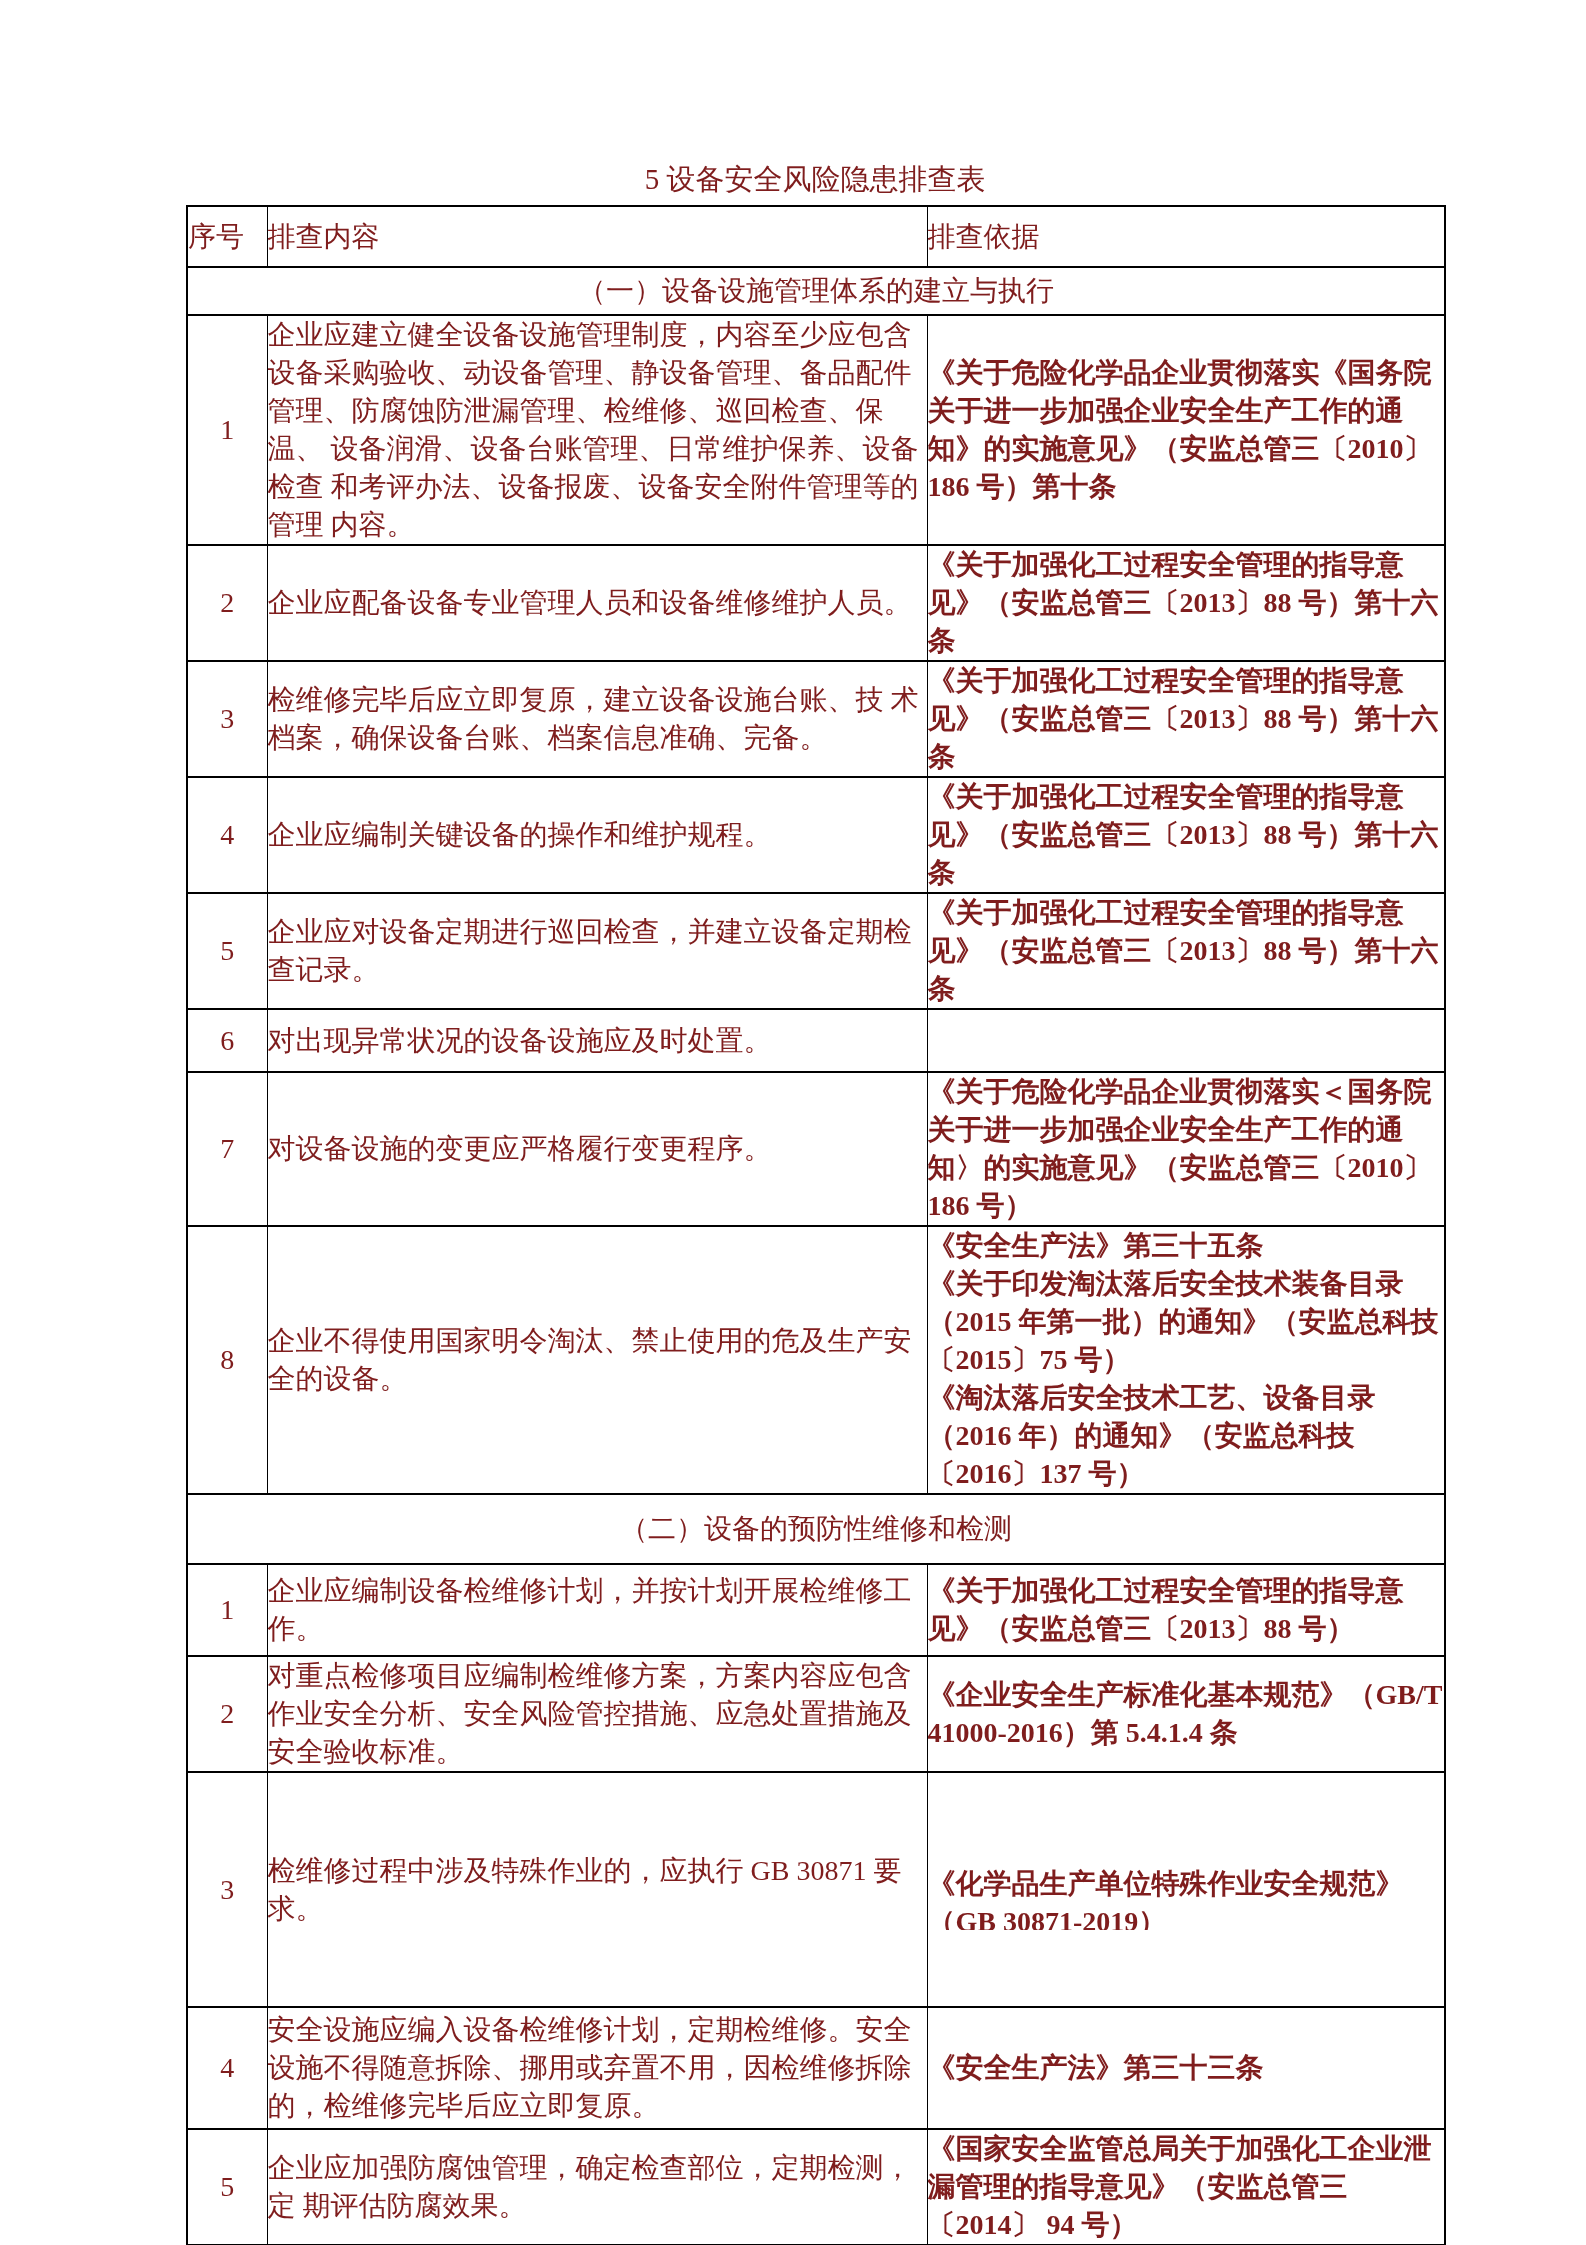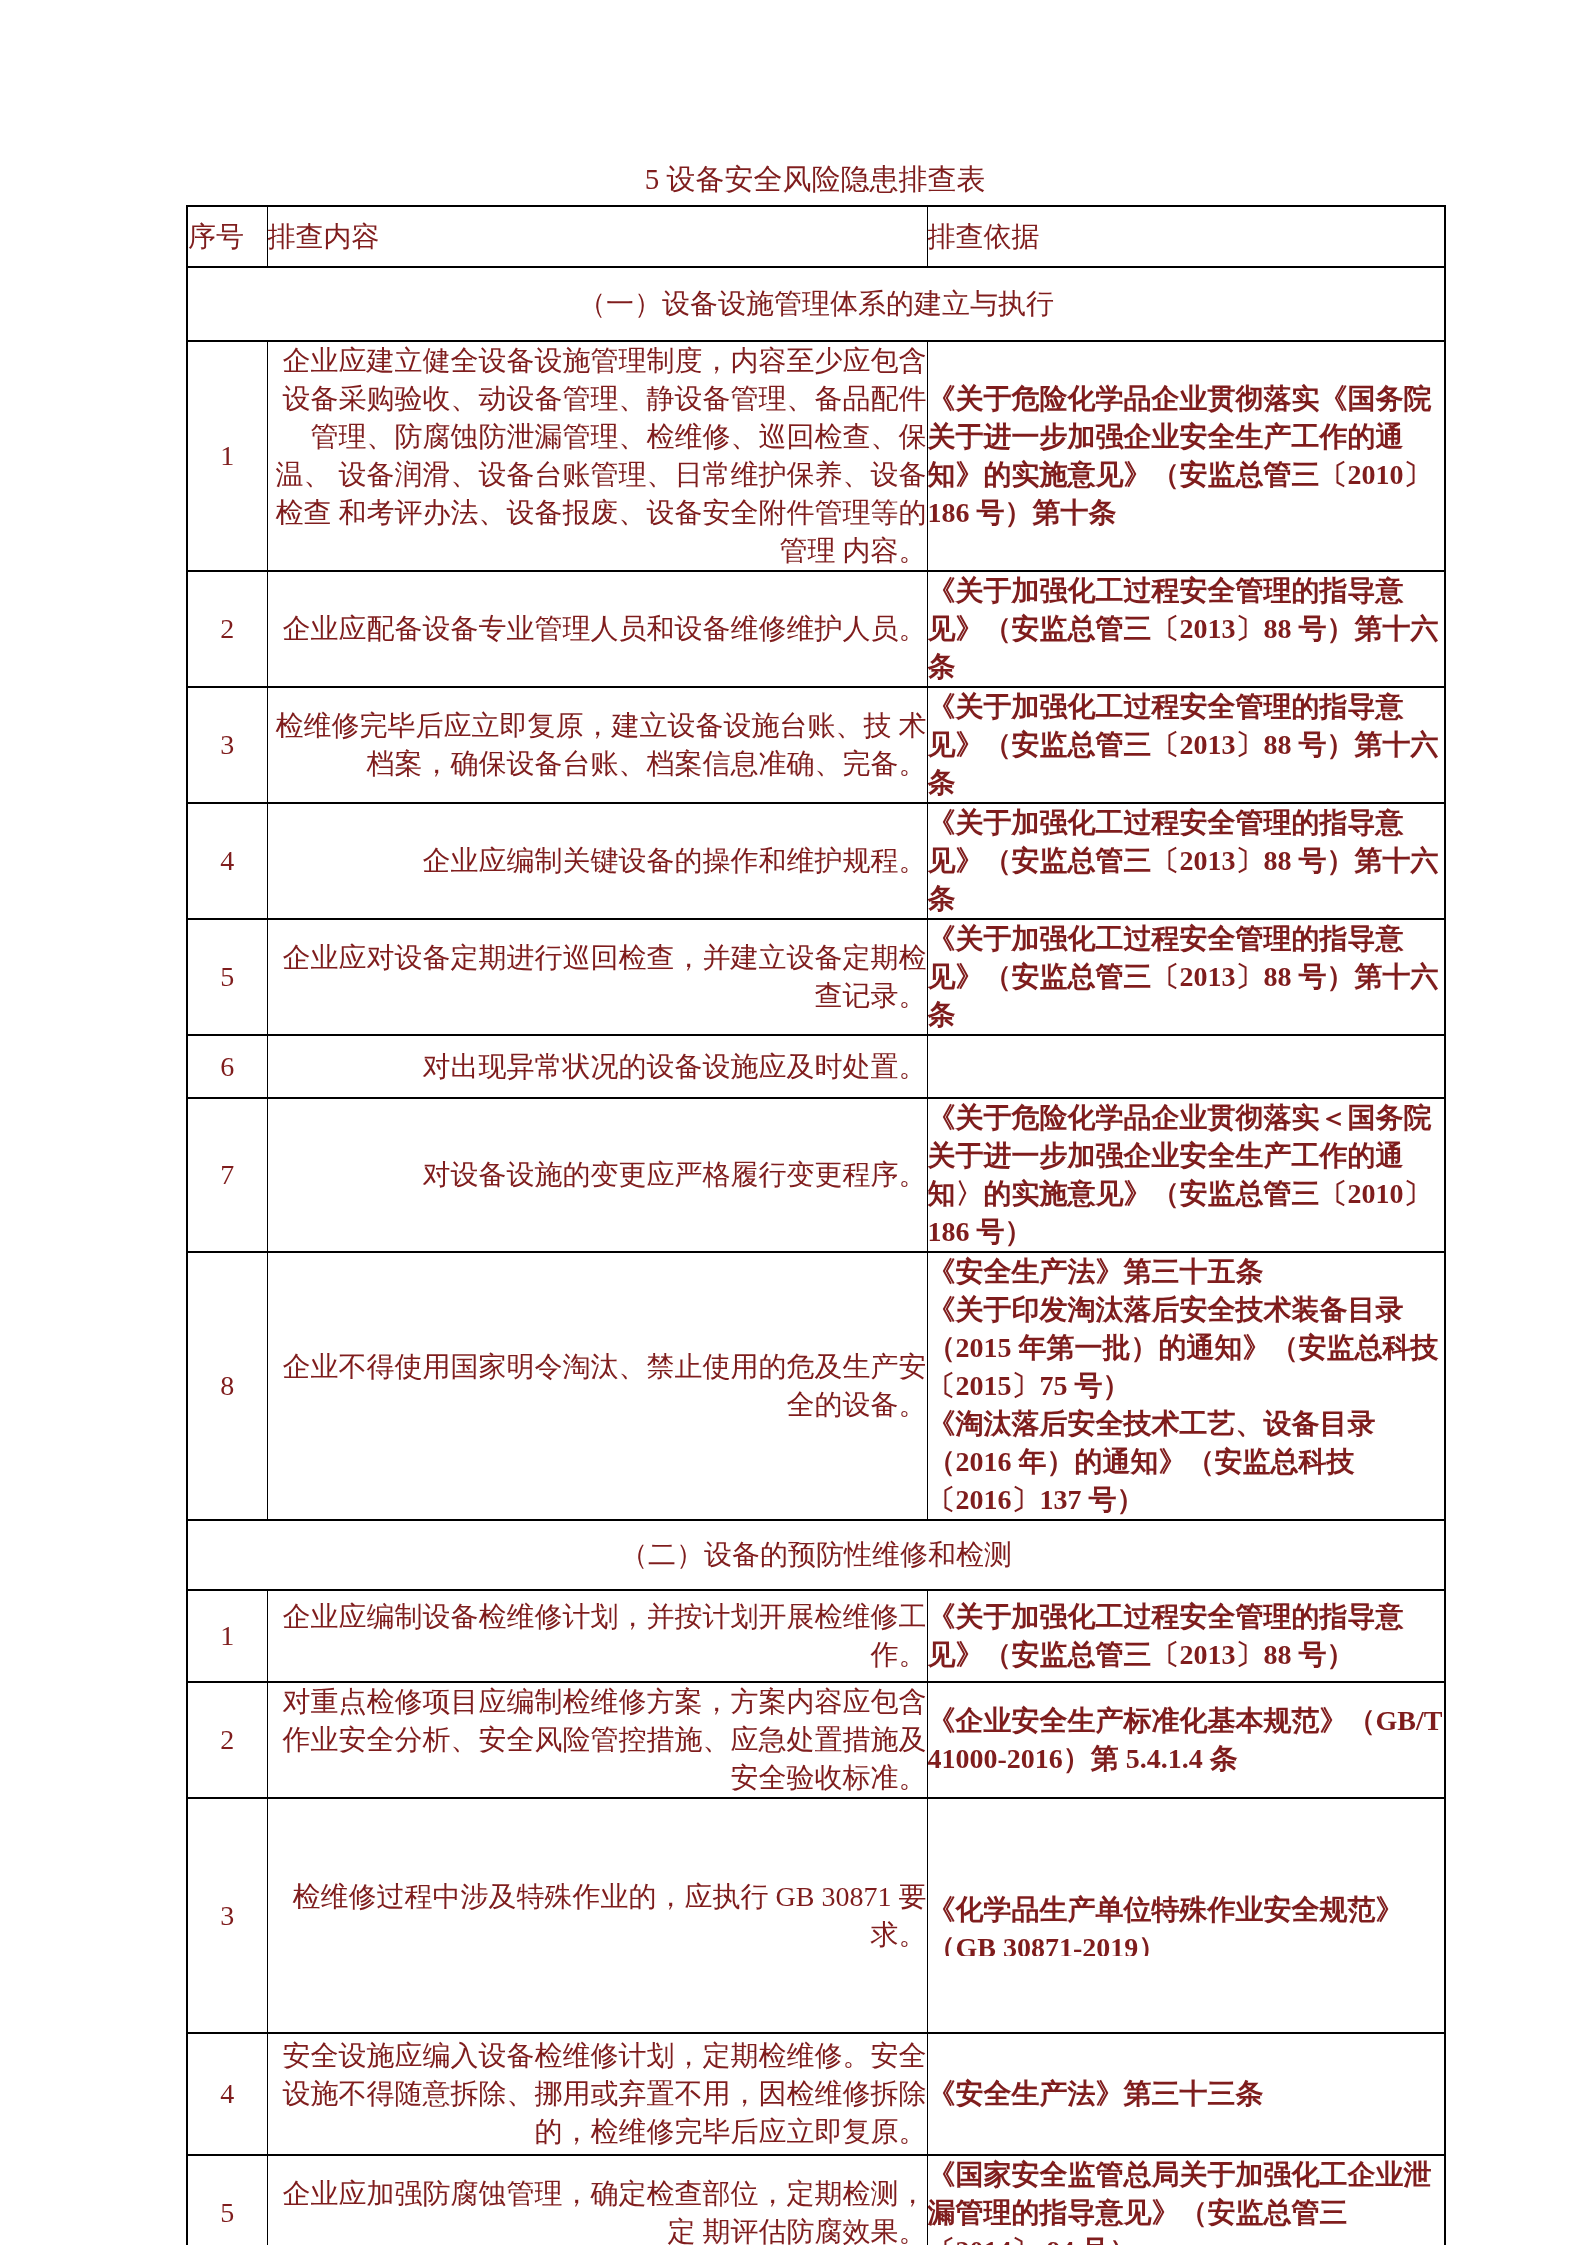--- a/index.html
+++ b/index.html
@@ -48,21 +48,21 @@
   th.head-cell {
     font-weight: normal;
     text-align: left;
     vertical-align: middle;
   }
   td.num {
     text-align: center;
     vertical-align: middle;
   }
   td.content {
-    text-align: right;
+    text-align: left;
     vertical-align: middle;
     padding: 2px 8px 2px 6px;
     white-space: pre-wrap;
   }
   td.basis {
     text-align: left;
     vertical-align: middle;
     padding: 2px 6px 2px 8px;
     white-space: pre-wrap;
     font-weight: bold;
@@ -98,21 +98,21 @@
       <col class="c-basis">
     </colgroup>
     <thead>
       <tr style="height:61px;">
         <th class="head-cell">序号</th>
         <th class="head-cell">排查内容</th>
         <th class="head-cell">排查依据</th>
       </tr>
     </thead>
     <tbody>
-      <tr class="section-row" style="height:74px;">
+      <tr class="section-row" style="height:48px;">
         <td colspan="3">（一）设备设施管理体系的建立与执行</td>
       </tr>
 
       <tr style="height:220px;">
         <td class="num">1</td>
         <td class="content">企业应建立健全设备设施管理制度，内容至少应包含 设备采购验收、动设备管理、静设备管理、备品配件 管理、防腐蚀防泄漏管理、检维修、巡回检查、保温、 设备润滑、设备台账管理、日常维护保养、设备检查 和考评办法、设备报废、设备安全附件管理等的管理 内容。</td>
         <td class="basis">《关于危险化学品企业贯彻落实《国务院 关于进一步加强企业安全生产工作的通 知》的实施意见》（安监总管三〔2010〕 186 号）第十条</td>
       </tr>
       <tr style="height:110px;">
         <td class="num">2</td>

